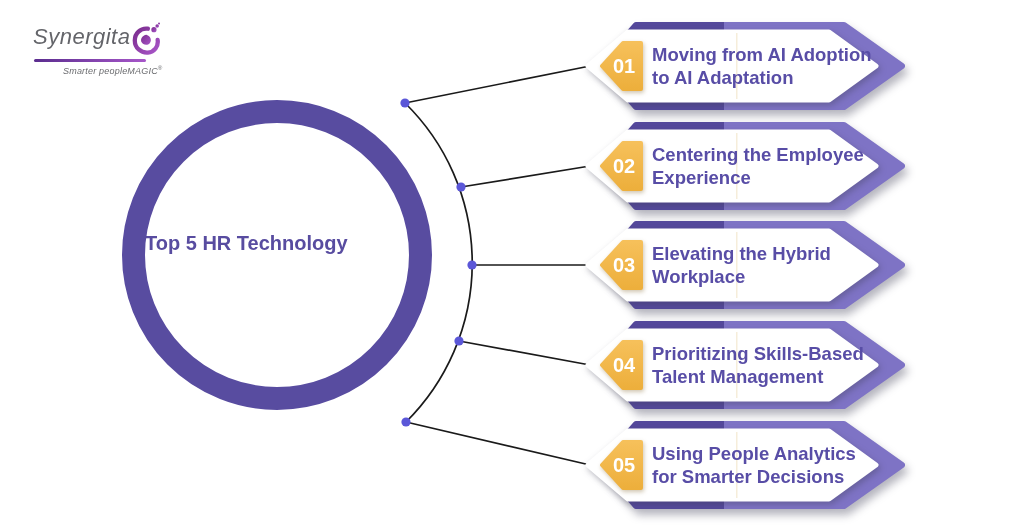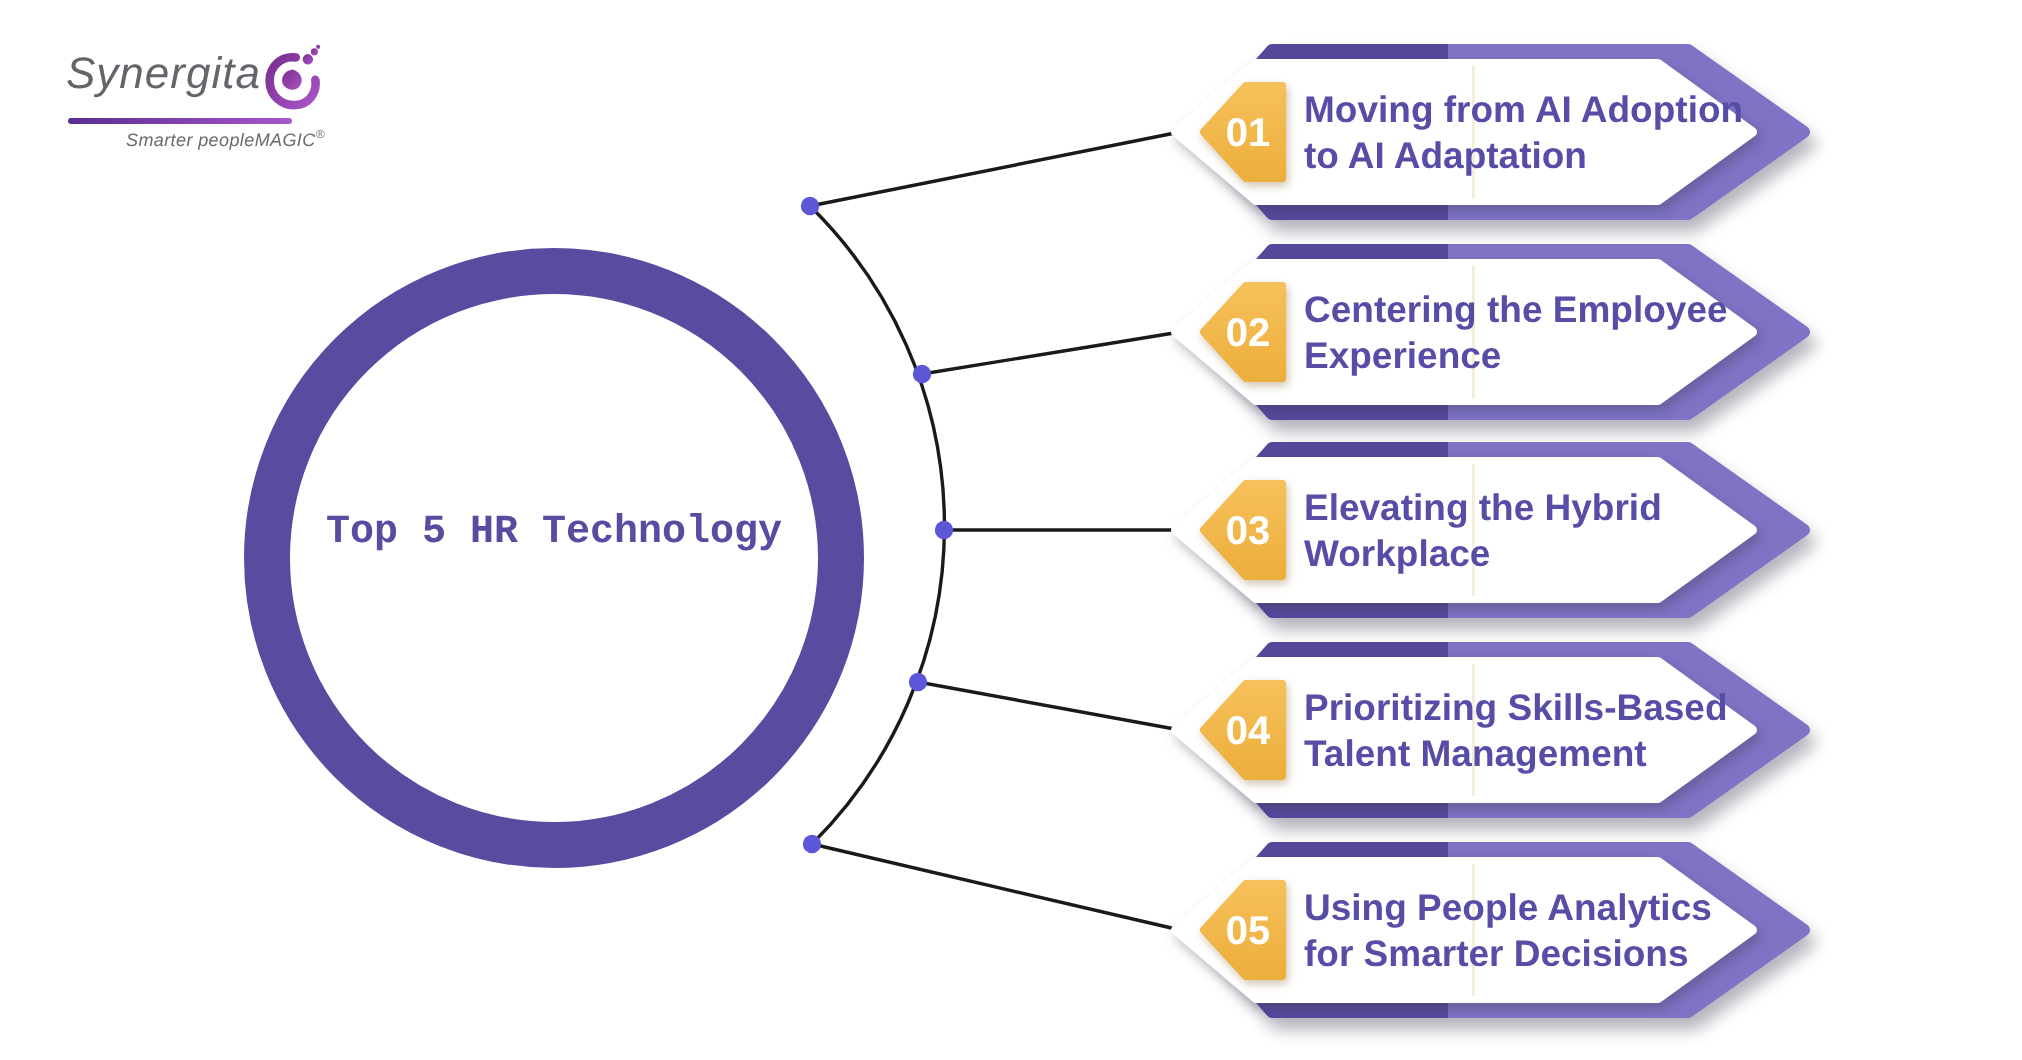--- a/index.html
+++ b/index.html
@@ -9,22 +9,22 @@
   
   .logo{position:absolute;left:33px;top:26px;}
   .logo-row{display:flex;align-items:flex-start;}
   .brand{font-style:italic;font-size:22px;letter-spacing:.5px;color:#64656a;font-weight:500;line-height:1;}
   .logo-underline{width:112px;height:2.5px;margin-top:3px;margin-left:1px;
                   background:linear-gradient(90deg,#5b2d8f,#a757c9);border-radius:2px;}
   .tagline{font-size:9px;font-style:italic;color:#6a6b6e;margin-top:3px;margin-left:30px;letter-spacing:.2px;}
   .tagline sup{font-size:6px;}
 
   
-  .ring{position:absolute;left:122px;top:124px;width:264px;height:264px;border-radius:50%;
-        border:23px solid #584CA0;background:#fff;display:flex;align-items:center;justify-content:center;font-family:Liberation Mono, monospace;}
+  .ring{position:absolute;left:122px;top:100px;width:264px;height:264px;border-radius:50%;
+        border:23px solid #584CA0;background:#fff;display:flex;align-items:center;justify-content:flex-start;}
   .ring-title{ text-align:center;color:#584CA0;font-weight:bold;font-size:20px;line-height:26px;
                margin-top:-24px;}
 
   
   .overlay{position:absolute;left:0;top:0;z-index:1;}
 
   
   .item{position:absolute;left:586px;width:320px;height:100px;z-index:2;overflow:visible;}
   .purple-shape{filter:drop-shadow(3px 6px 4px rgba(90,90,110,0.45));}
   .white-shape{filter:drop-shadow(2px 3px 3px rgba(60,60,80,0.35));}

